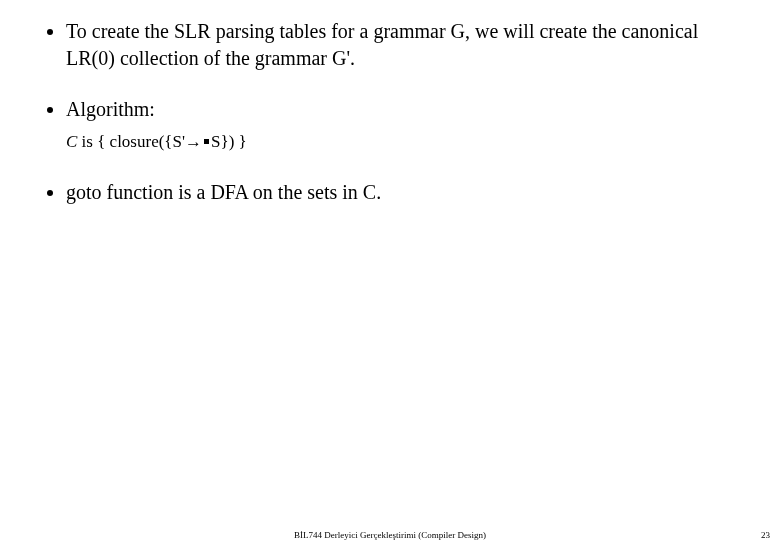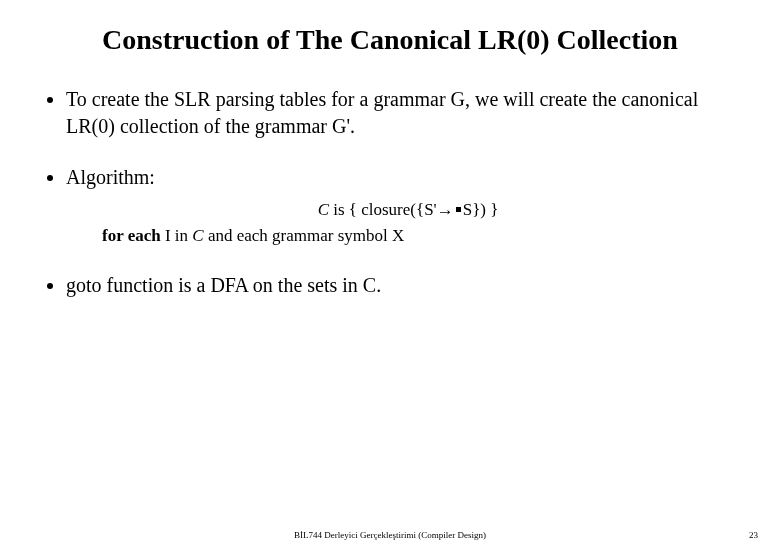--- a/index.html
+++ b/index.html
@@ -32,21 +32,21 @@
     line-height: 1.35;
     margin-bottom: 24px;
   }
   .algo-label {
   }
   .algo-block {
     margin-top: 6px;
     font-size: 17px;
     line-height: 1.5;
   }
-  .algo-block .l1 { padding-left: 0; text-align: center; }
+  .algo-block .l1 { padding-left: 0; }
   .algo-block .l2 { padding-left: 36px; }
   .algo-block .l3 { padding-left: 72px; }
   .algo-block .l4 { padding-left: 108px; }
   .italic { font-style: italic; }
   .bold { font-weight: bold; }
   .dot {
     display: inline-block;
     width: 5px;
     height: 5px;
     background: #000;
@@ -63,40 +63,36 @@
   }
   .footer .course {
     position: absolute;
     left: 50%;
     transform: translateX(-50%);
     white-space: nowrap;
     font-family: Liberation Serif, serif;
   }
   .footer .pagenum {
     position: absolute;
-    right: 22px;
+    right: 10px;
   }
 </style>
 </head>
 <body>
 
 <div class="slide">
-  <div class="title">Construction of The Canonical LR(0) Collection</div>
 
   <ul class="top">
     <li>To create the SLR parsing tables for a grammar G, we will create the canonical LR(0) collection of the grammar G'.</li>
 
     <li>
       <span class="algo-label">Algorithm</span><span>:</span>
       <div class="algo-block">
         <div class="l1">
           <span class="italic">C</span><span> is { closure({S'→</span><span class="dot"></span><span>S}) }</span>
-        </div>
-        <div class="l2">
-          <span class="bold">for each</span><span> I in </span><span class="italic">C</span><span> and each grammar symbol X</span>
         </div>
       </div>
     </li>
 
     <li>goto function is a DFA on the sets in C.</li>
   </ul>
 </div>
 
 <div class="footer">
   <span class="course">BİL744 Derleyici Gerçekleştirimi (Compiler Design)</span>

